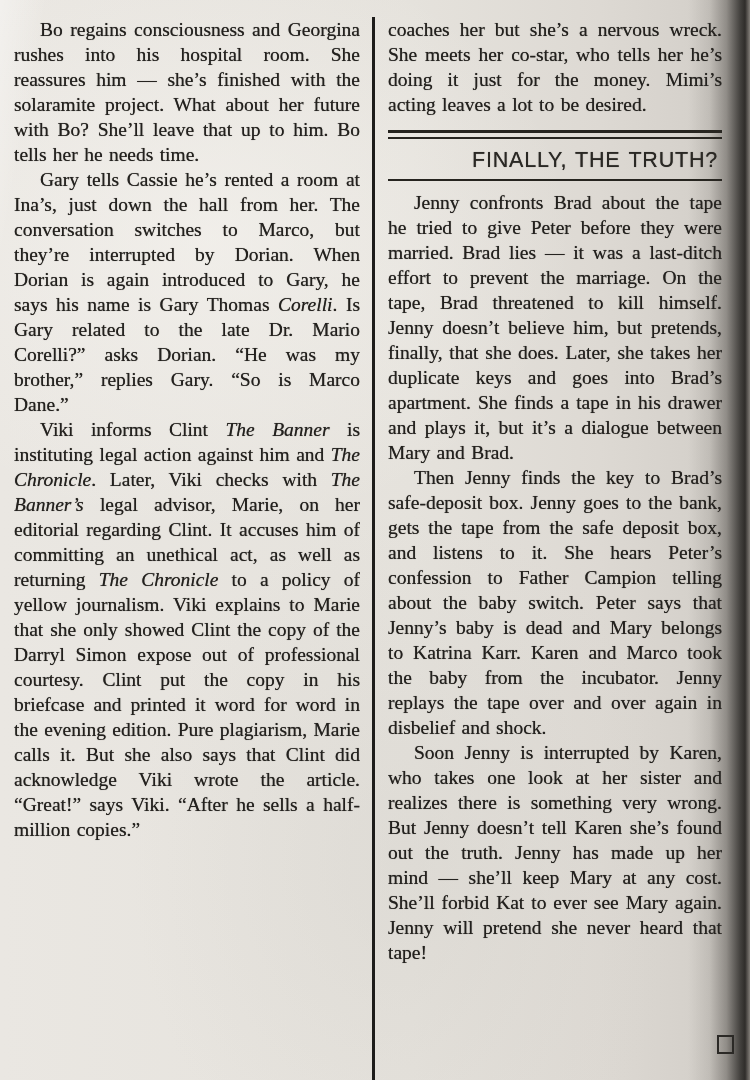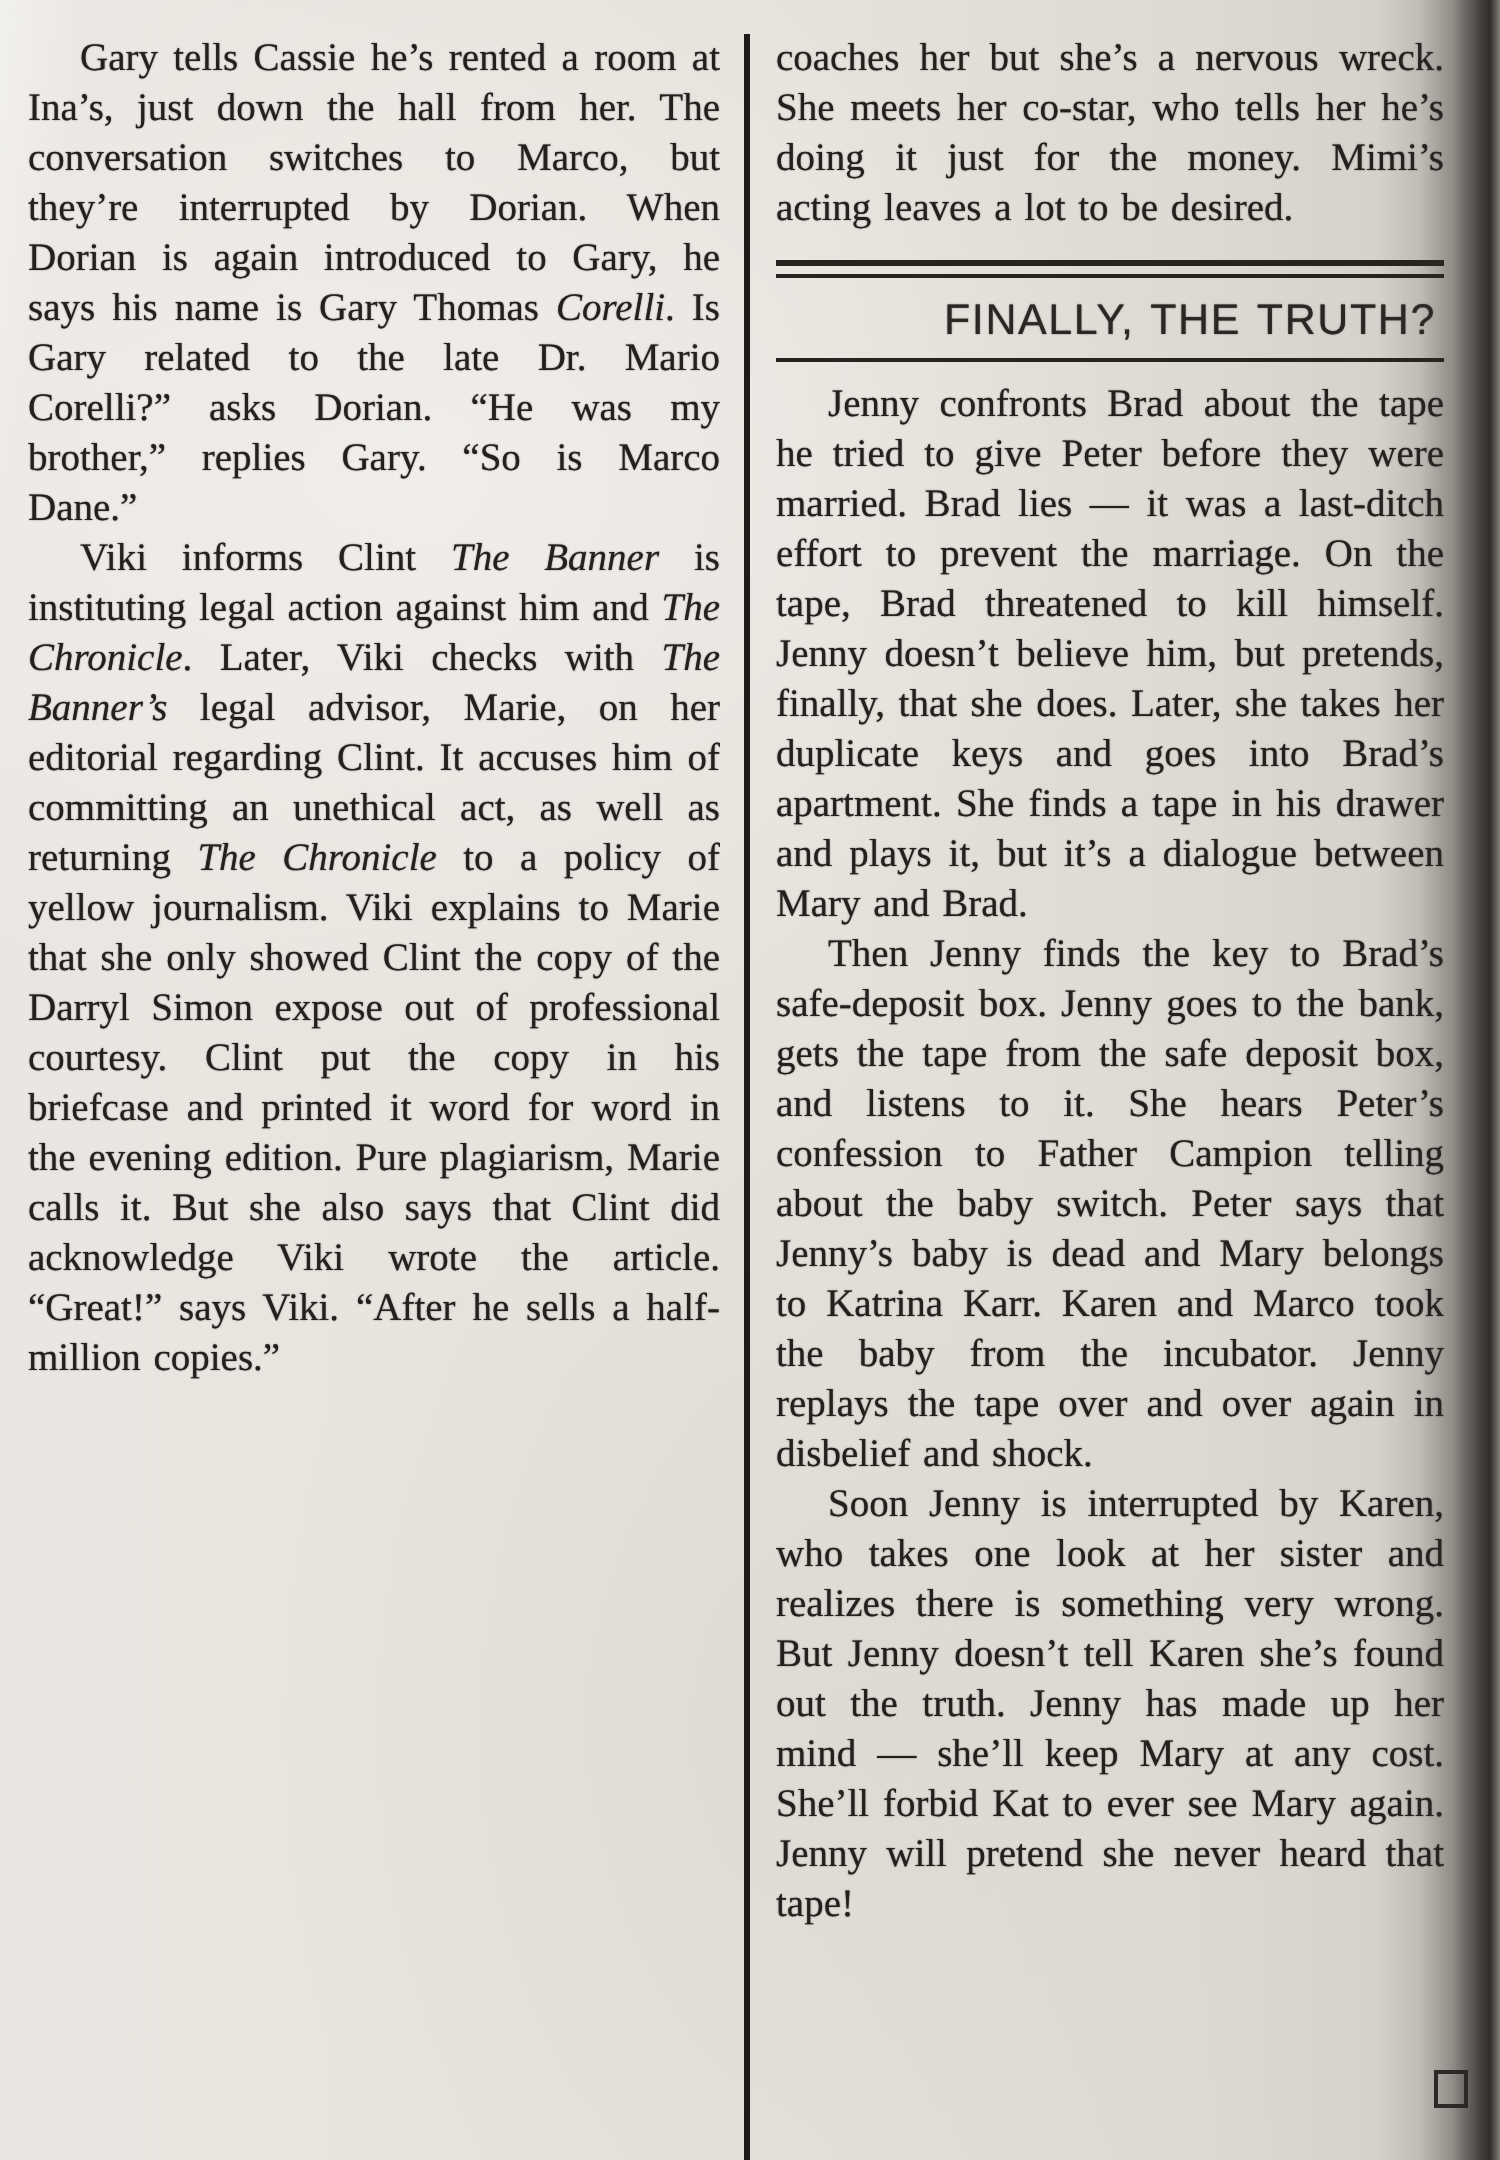--- a/index.html
+++ b/index.html
@@ -90,20 +90,21 @@
     border: 2.5px solid #2b2926;
     z-index: 3;
   }
 </style>
 </head>
 <body>
 
 <div class="page">
   <div class="content">
     <div class="col col-left">
+        <p class="para indent"><span>Bo regains consciousness and Georgina rushes into his hospital room. She reassures him — she’s finished with the solaramite project. What about her future with Bo? She’ll leave that up to him. Bo tells her he needs time.</span></p>
         <p class="para indent"><span>Gary tells Cassie he’s rented a room at Ina’s, just down the hall from her. The conversation switches to Marco, but they’re interrupted by Dorian. When Dorian is again introduced to Gary, he says his name is Gary Thomas </span><i>Corelli</i><span>. Is Gary related to the late Dr. Mario Corelli?” asks Dorian. “He was my brother,” replies Gary. “So is Marco Dane.”</span></p>
         <p class="para indent"><span>Viki informs Clint </span><i>The Banner</i><span> is instituting legal action against him and </span><i>The Chronicle</i><span>. Later, Viki checks with </span><i>The Banner’s</i><span> legal advisor, Marie, on her editorial regarding Clint. It accuses him of committing an unethical act, as well as returning </span><i>The Chronicle</i><span> to a policy of yellow journalism. Viki explains to Marie that she only showed Clint the copy of the Darryl Simon expose out of professional courtesy. Clint put the copy in his briefcase and printed it word for word in the evening edition. Pure plagiarism, Marie calls it. But she also says that Clint did acknowledge Viki wrote the article. “Great!” says Viki. “After he sells a half-million copies.”</span></p>
       </div>
     <div class="divider"></div>
     <div class="col col-right">
         <p class="para"><span>coaches her but she’s a nervous wreck. She meets her co-star, who tells her he’s doing it just for the money. Mimi’s acting leaves a lot to be desired.</span></p>
         <div class="rule rule-double"></div>
         <h2 class="section-heading">FINALLY, THE TRUTH?</h2>
         <div class="rule rule-single"></div>
         <p class="para indent"><span>Jenny confronts Brad about the tape he tried to give Peter before they were married. Brad lies — it was a last-ditch effort to prevent the marriage. On the tape, Brad threatened to kill himself. Jenny doesn’t believe him, but pretends, finally, that she does. Later, she takes her duplicate keys and goes into Brad’s apartment. She finds a tape in his drawer and plays it, but it’s a dialogue between Mary and Brad.</span></p>

